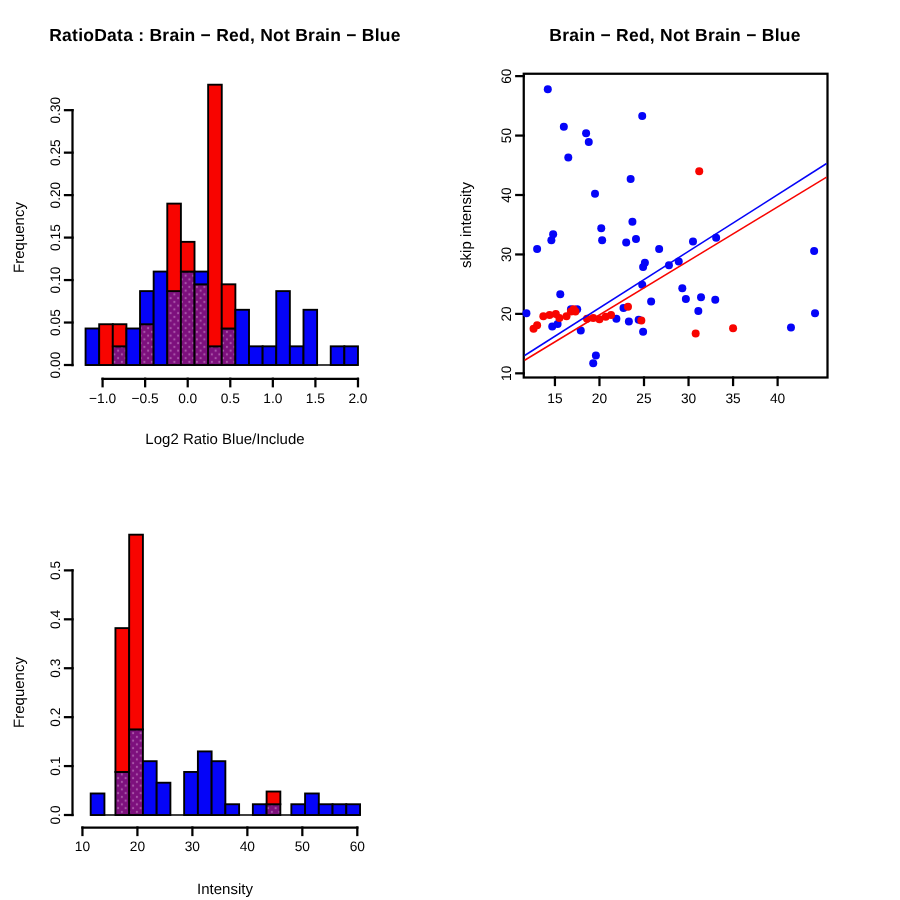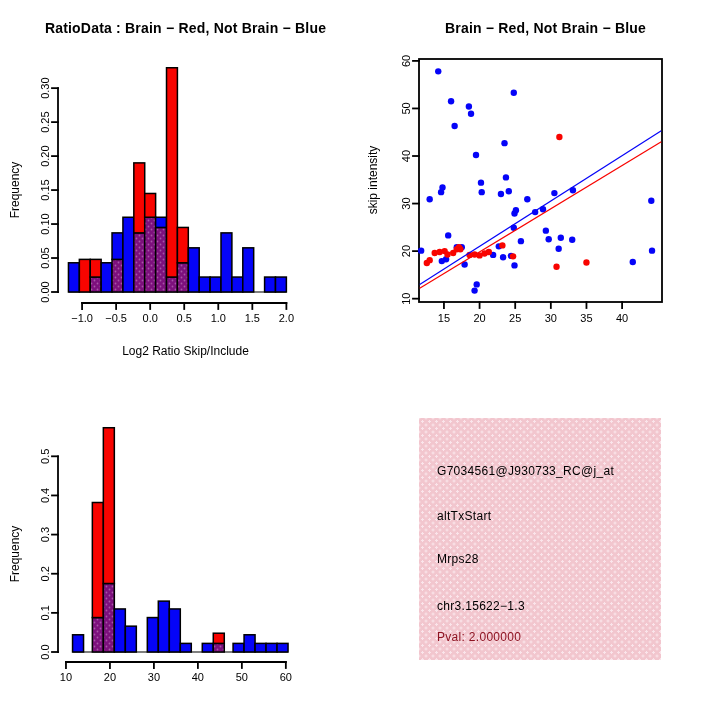--- a/index.html
+++ b/index.html
@@ -1,18 +1,18 @@
 <!DOCTYPE html>
 <html><head>
 <meta charset="utf-8">
 <style>
   html,body{margin:0;padding:0;background:#fff;}
   .fig{position:relative;width:720px;height:720px;background:#ffffff;
        font-family:"Liberation Sans",sans-serif;color:#000;overflow:hidden;}
-  .quad{position:absolute;width:360px;height:360px;padding-left:11px;}
+  .quad{position:absolute;width:360px;height:360px;}
   #q1{left:0;top:0} #q2{left:360px;top:0} #q3{left:0;top:360px} #q4{left:360px;top:360px}
   .title{position:absolute;left:0;right:0;top:20px;text-align:center;
          font-weight:bold;font-size:14px;letter-spacing:0.2px;}
   .xlab{position:absolute;left:0;right:0;top:344px;text-align:center;font-size:12px;}
   .ylab{position:absolute;white-space:nowrap;font-size:12px;
         transform:translate(-50%,-50%) rotate(-90deg);}
   svg.plot{position:absolute;left:0;top:0;width:360px;height:360px;display:block;}
   svg text{font-family:"Liberation Sans",sans-serif;fill:#000;}
   svg text.tick{font-size:11px;}
   .ax{stroke:#000;stroke-width:1.8;stroke-linecap:square;}
@@ -91,21 +91,21 @@
         <rect x="177.41379310344826" y="227.44510385756678" width="10.896551724137936" height="35.33531157270028" fill="#F80400" class="bar"></rect>
         <rect x="188.3103448275862" y="247.83086053412464" width="10.896551724137936" height="44.16913946587536" fill="#0504F8" class="bar"></rect>
         <rect x="199.20689655172413" y="277.05044510385756" width="10.896551724137936" height="14.949554896142445" fill="#0504F8" class="bar"></rect>
         <rect x="210.10344827586206" y="277.05044510385756" width="10.896551724137936" height="14.949554896142445" fill="#0504F8" class="bar"></rect>
         <rect x="221" y="232.8813056379822" width="10.896551724137908" height="59.118694362017806" fill="#0504F8" class="bar"></rect>
         <rect x="231.8965517241379" y="277.05044510385756" width="10.896551724137908" height="14.949554896142445" fill="#0504F8" class="bar"></rect>
         <rect x="242.79310344827584" y="247.83086053412464" width="10.896551724137936" height="44.16913946587536" fill="#0504F8" class="bar"></rect>
         <rect x="264.5862068965517" y="277.05044510385756" width="10.896551724137964" height="14.949554896142445" fill="#0504F8" class="bar"></rect>
         <rect x="275.48275862068965" y="277.05044510385756" width="10.896551724137908" height="14.949554896142445" fill="#0504F8" class="bar"></rect>
       </svg>
-    <div class="xlab">Log2 Ratio Skip/Include</div>
+    <div class="xlab">Log2 Ratio Blue/Include</div>
   </div>
 
   <div class="quad" id="q2">
     <div class="title">Brain − Red, Not Brain − Blue</div>
     <div class="ylab" style="left:13px;top:180px;">skip intensity</div>
     <svg class="plot" viewBox="0 0 360 360">
         <rect x="59" y="59" width="243" height="243" fill="none" class="ax"></rect>
         <line x1="83.94134897360703" y1="302" x2="83.94134897360703" y2="308" class="ax"></line>
         <text x="83.94134897360703" y="322" class="tick" text-anchor="middle">15</text>
         <line x1="119.57184750733137" y1="302" x2="119.57184750733137" y2="308" class="ax"></line>
@@ -252,25 +252,17 @@
         <rect x="180.2982791586998" y="283.38965517241377" width="10.994263862332701" height="8.610344827586232" fill="#0504F8" class="bar"></rect>
         <rect x="202.28680688336522" y="283.38965517241377" width="10.994263862332701" height="8.610344827586232" fill="#0504F8" class="bar"></rect>
         <rect x="213.28107074569792" y="283.38965517241377" width="10.994263862332701" height="8.610344827586232" fill="url(#pd2)" class="bar"></rect>
         <rect x="213.28107074569792" y="273.21379310344827" width="10.994263862332701" height="10.1758620689655" fill="#F80400" class="bar"></rect>
         <rect x="233.07074569789677" y="283.38965517241377" width="10.994263862332673" height="8.610344827586232" fill="#0504F8" class="bar"></rect>
         <rect x="244.06500956022944" y="274.7793103448276" width="10.994263862332701" height="17.220689655172407" fill="#0504F8" class="bar"></rect>
         <rect x="255.05927342256214" y="283.38965517241377" width="10.994263862332701" height="8.610344827586232" fill="#0504F8" class="bar"></rect>
         <rect x="266.05353728489484" y="283.38965517241377" width="10.99426386233273" height="8.610344827586232" fill="#0504F8" class="bar"></rect>
         <rect x="277.0478011472276" y="283.38965517241377" width="10.994263862332673" height="8.610344827586232" fill="#0504F8" class="bar"></rect>
       </svg>
+    <div class="xlab">Intensity</div>
   </div>
 
-  <div class="quad" id="q4">
-    <div class="infobox">
-        <div class="infoline" style="left: 18px; top: 46px; color: rgb(0, 0, 0);">G7034561@J930733_RC@j_at</div>
-        <div class="infoline" style="left: 18px; top: 91px; color: rgb(0, 0, 0);">altTxStart</div>
-        <div class="infoline" style="left: 18px; top: 134px; color: rgb(0, 0, 0);">Mrps28</div>
-        <div class="infoline" style="left: 18px; top: 181px; color: rgb(0, 0, 0);">chr3.15622−1.3</div>
-        <div class="infoline" style="left: 18px; top: 212px; color: rgb(142, 20, 35);">Pval: 2.000000</div>
-      </div>
-  </div>
 
 </div>
 
 </body></html>

